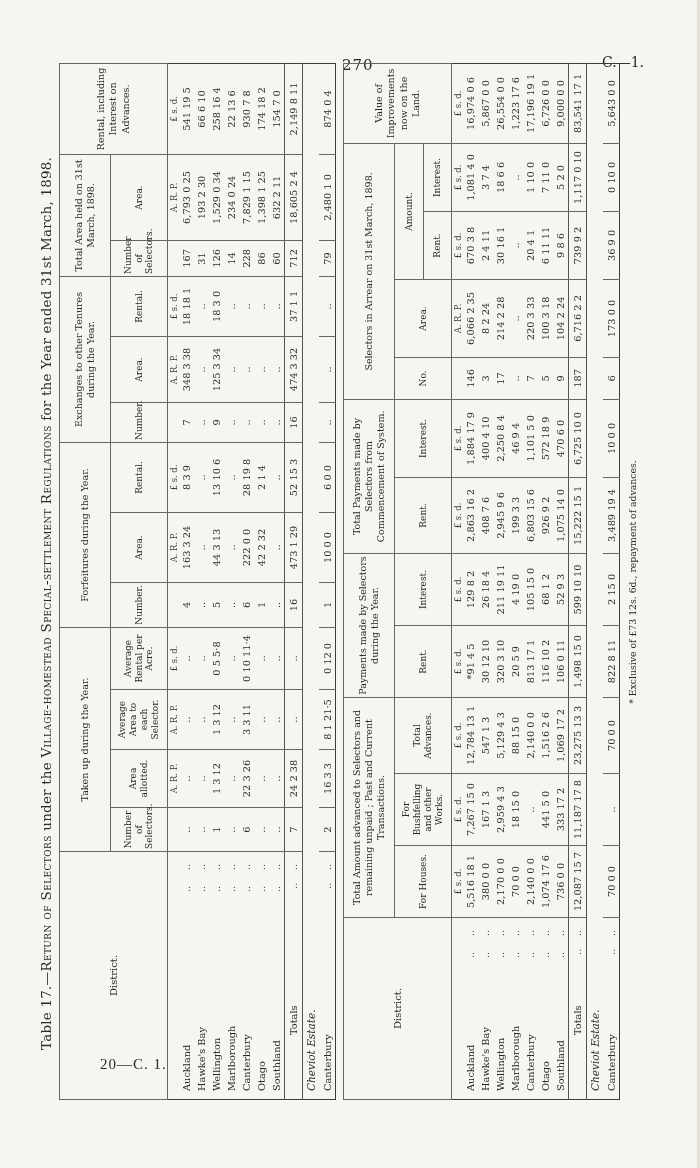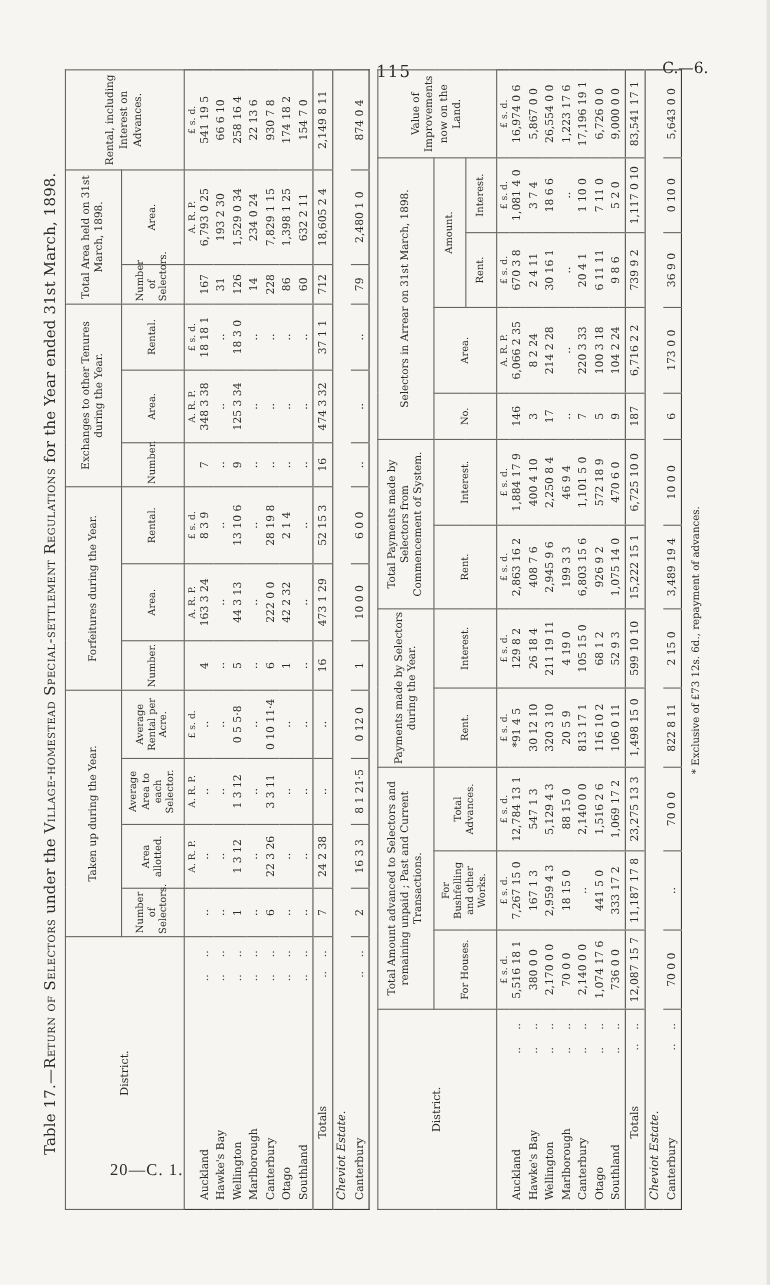--- a/index.html
+++ b/index.html
@@ -41,22 +41,22 @@
   td.section-label{font-style:italic;font-size:10.5px;text-align:center;height:14px;}
   tr.cheviot td{height:14px;}
   tr.cheviot td.stub::after{content:"..\00a0\00a0\00a0\00a0..";float:right;padding-right:10px;color:#4a4945;}
   .footnote{font-size:9.3px;text-align:center;width:1036px;margin-top:2px;}
 </style>
 </head>
 <body>
 
 <div class="scan-edge"></div>
 
-<div id="page-number" class="corner-text">115</div>
-<div id="paper-ref" class="corner-text">C.—6.</div>
+<div id="page-number" class="corner-text">270</div>
+<div id="paper-ref" class="corner-text">C.—1.</div>
 <div id="plate-footer" class="corner-text">20—C. 1.</div>
 
 <div id="rot-outer">
   <div id="rot-inner">
 
     <div class="table-title"><span>Table 17.</span><span class="sc">—Return of Selectors</span><span> under the </span><span class="sc">Village-homestead Special-settlement Regulations</span><span> for the Year ended 31st March, 1898.</span></div>
 
     <table>
       <colgroup>
         <col style="width:248px">

